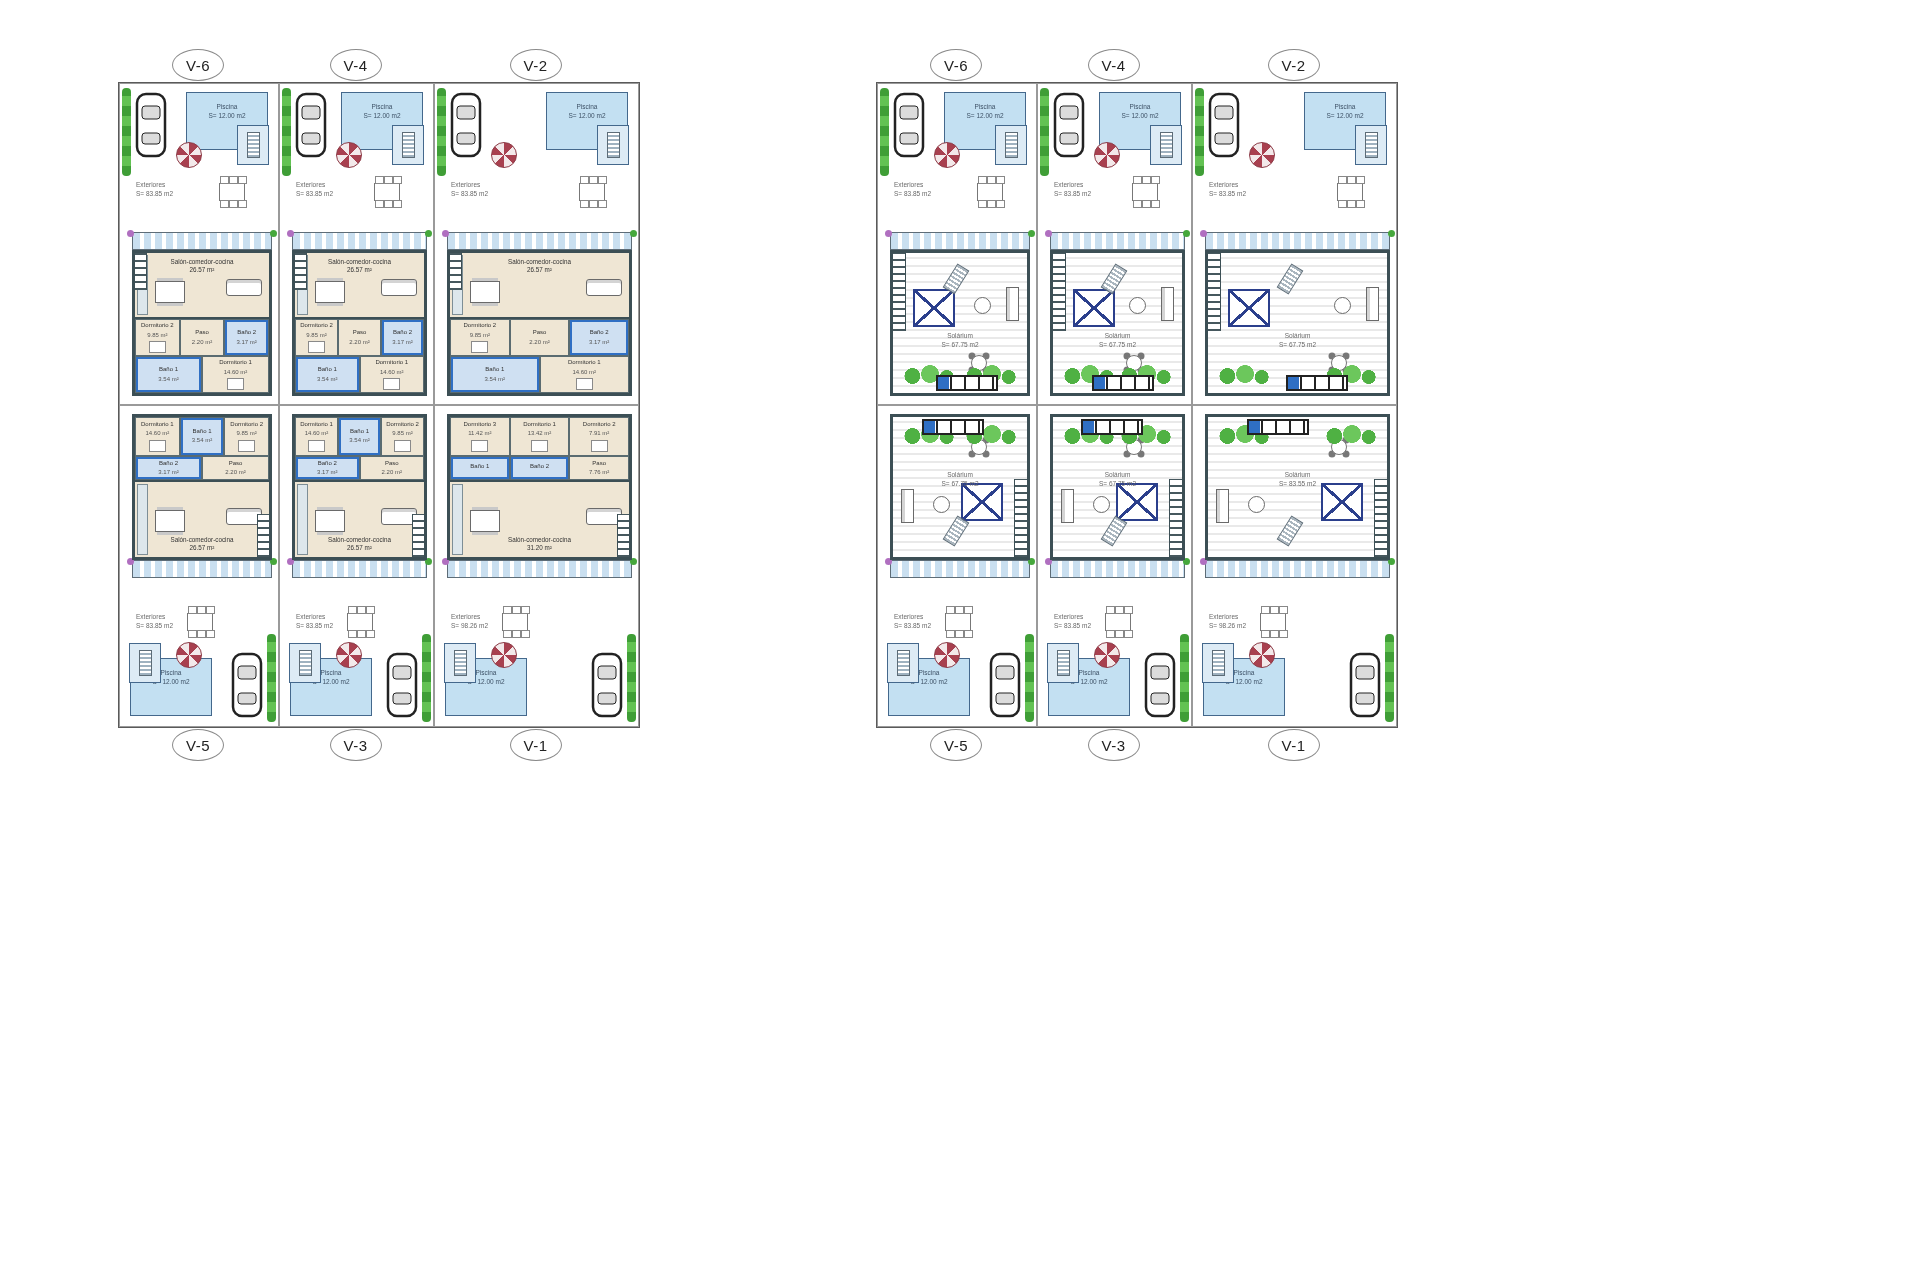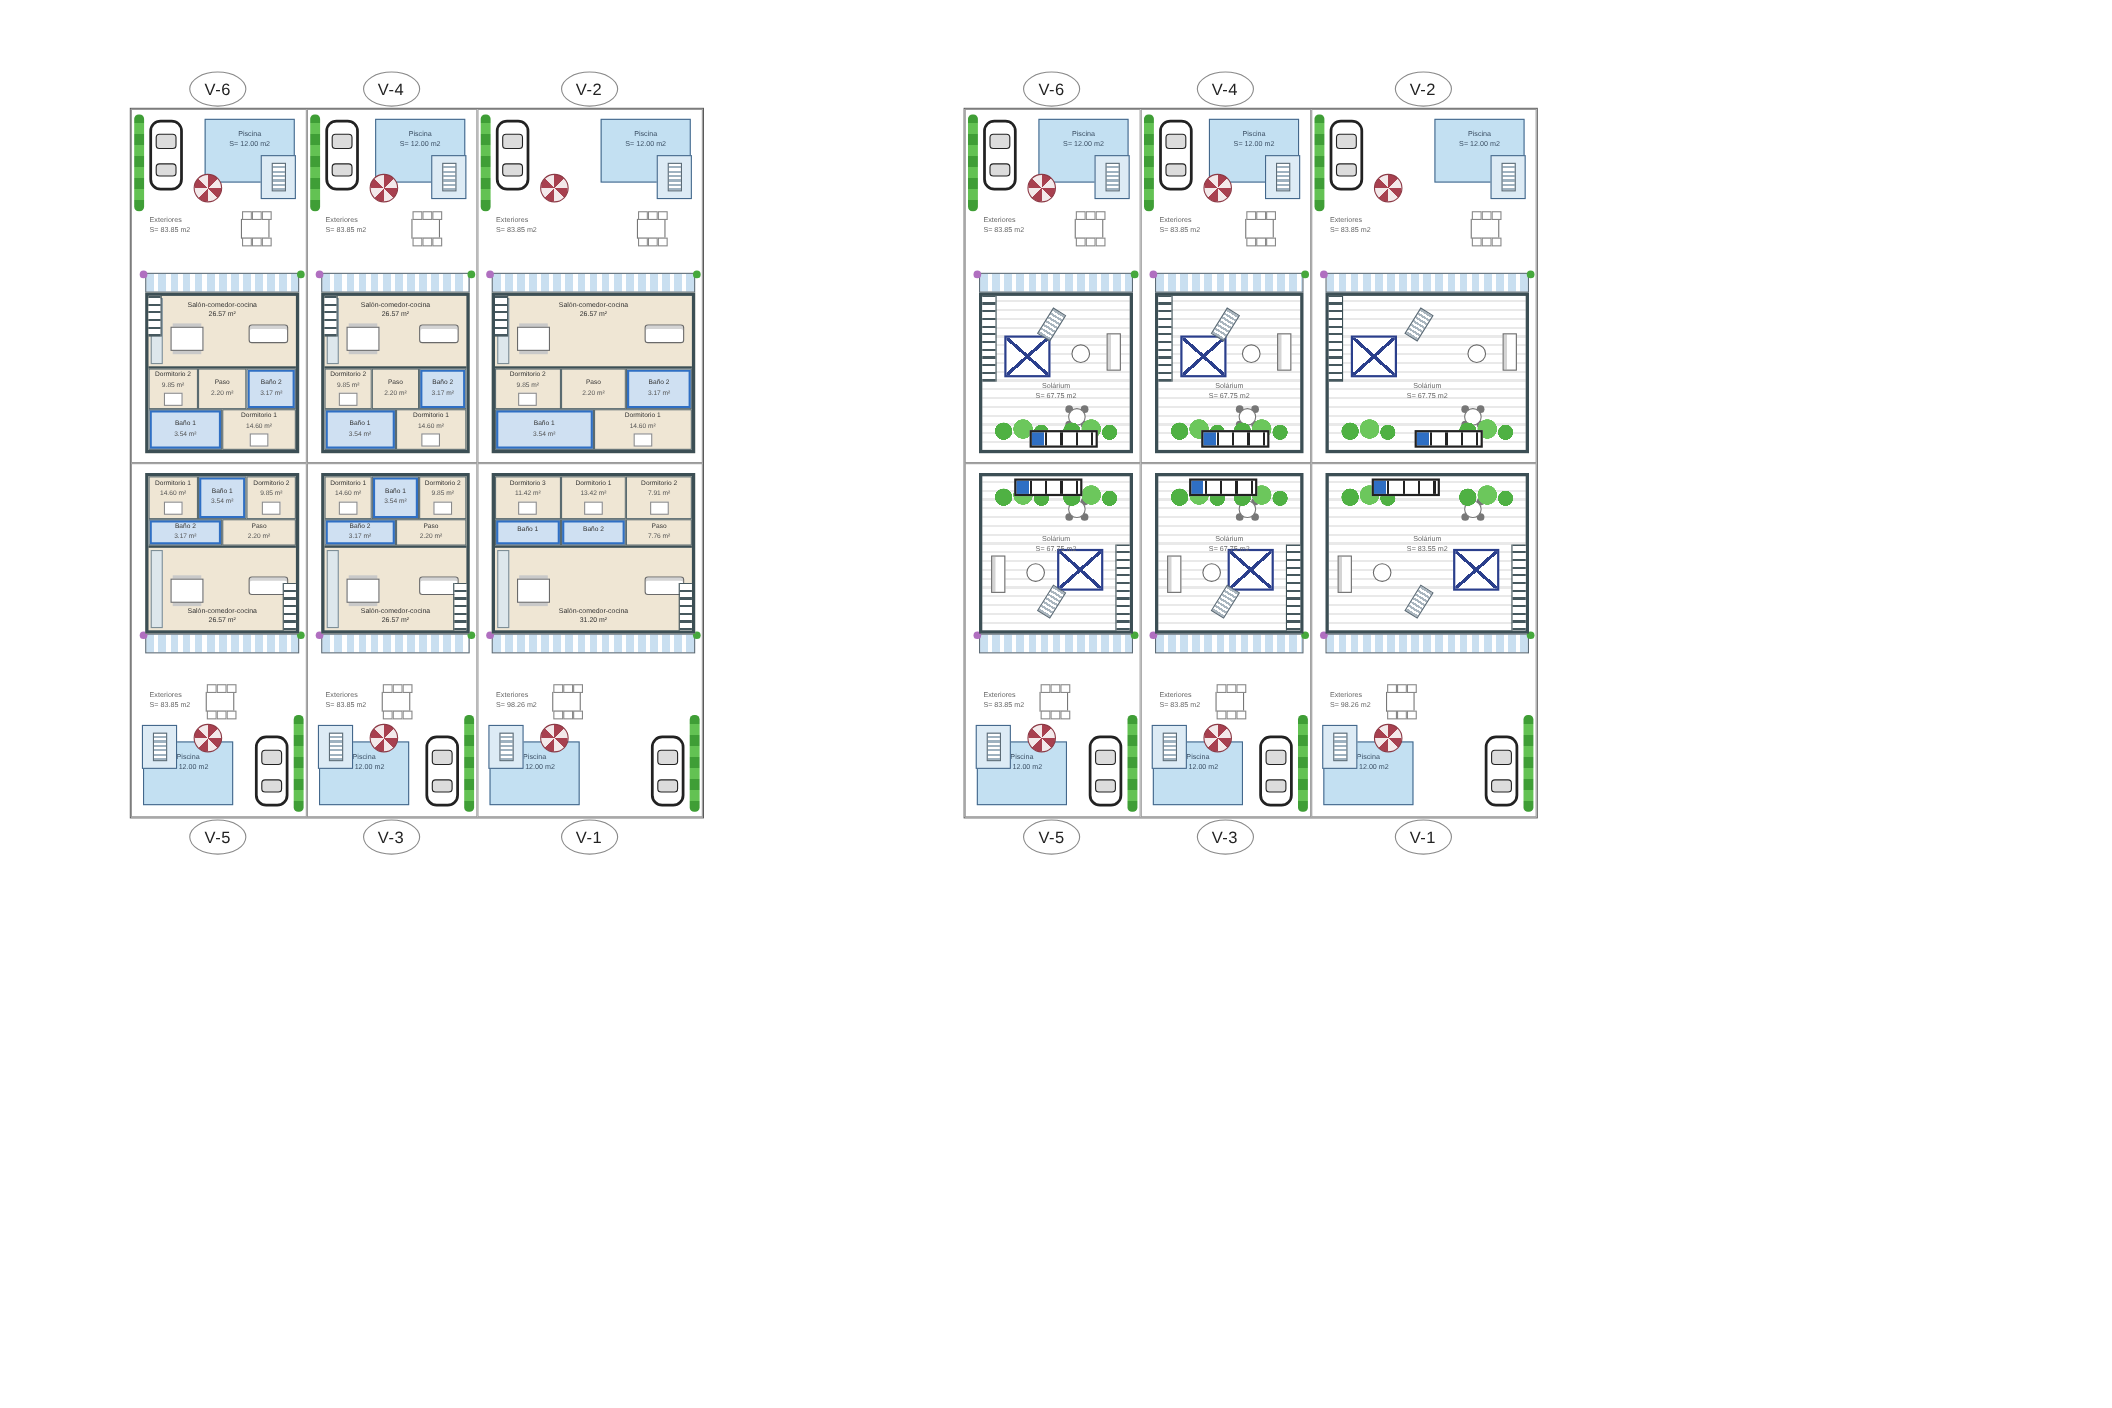--- a/index.html
+++ b/index.html
@@ -1,19 +1,19 @@
 <!DOCTYPE html>
 <html><head>
 <meta charset="utf-8">
 <style>
   html,body { margin:0; padding:0; background:#fff; }
   .page { position:relative; width:1920px; height:1280px; background:#ffffff;
           font-family:"Liberation Sans", sans-serif; color:#333; overflow:hidden; }
 
-  .panel { position:absolute; top:64px; }
+  .panel { position:absolute; top:48px; }
   .panel.ground   { left:118px; }
   .panel.solarium { left:876px; }
 
   .label-row { display:grid; grid-template-columns:160px 155px 205px; height:34px; }
   .label-row .cell { display:flex; align-items:center; justify-content:center; }
   .vlabel { min-width:42px; height:30px; padding:0 4px; border:1.6px solid #8a8a8a; border-radius:50%;
             display:flex; align-items:center; justify-content:center;
             font-size:15px; color:#222; background:#fff; letter-spacing:.5px; }
 
   .grid { display:grid; grid-template-columns:160px 155px 205px; grid-auto-rows:322px;

